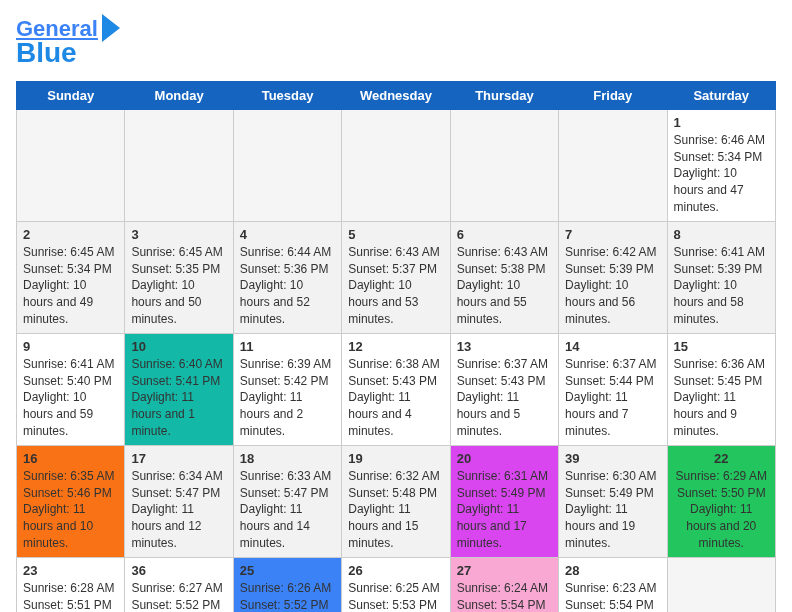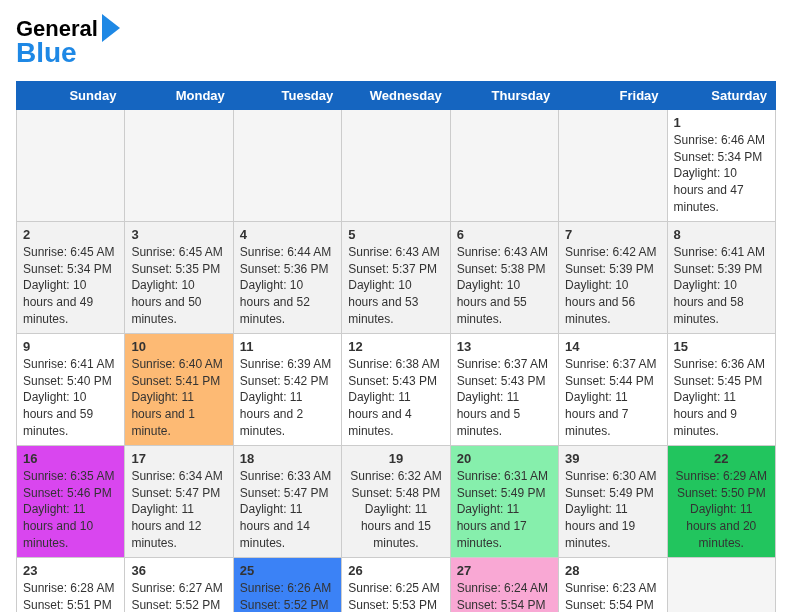--- a/index.html
+++ b/index.html
@@ -45,21 +45,21 @@
       width: 100%;
       border-collapse: collapse;
       border: 1px solid #ccc;
     }
     .calendar th {
       background: #1565c0;
       color: #fff;
       font-size: 13px;
       font-weight: bold;
       padding: 6px 8px;
-      text-align: right;
+      text-align: center;
       border: 1px solid #1565c0;
     }
     .calendar td {
       vertical-align: top;
       border: 1px solid #ccc;
       padding: 5px 6px;
       width: calc(100% / 7);
       height: 80px;
       font-size: 11px;
       color: #333;
@@ -84,21 +84,21 @@
     }
   </style>
 </head>
 <body>
 
 <div class="header-area">
   <div class="logo">
     <div>
       <div style="display:flex;align-items:center;">
         <div style="font-size:22px;font-weight:bold;color:#333;line-height:1.1;">
-          <span style="color:#000000;">General</span>
+          <span style="color:#3b82f6;text-decoration:underline;">General</span>
         </div>
         <div class="logo-arrow"></div>
       </div>
       <div style="font-size:28px;font-weight:bold;color:#1e88e5;line-height:1.1;margin-top:-4px;">Blue</div>
     </div>
   </div>
   <div class="title-area">
     <div class="month-year"></div>
     <div class="location"></div>
   </div>
@@ -157,21 +157,21 @@
         <td style="background: rgb(242, 242, 242);">
           <span class="day-number">8</span>
           <div class="day-info">Sunrise: 6:41 AM<br>Sunset: 5:39 PM<br>Daylight: 10 hours and 58 minutes.</div>
         </td>
       </tr>
       <tr>
         <td style="background: rgb(255, 255, 255);">
           <span class="day-number">9</span>
           <div class="day-info">Sunrise: 6:41 AM<br>Sunset: 5:40 PM<br>Daylight: 10 hours and 59 minutes.</div>
         </td>
-        <td style="background: #fdba74;">
+        <td style="background: #14b8a6;">
           <span class="day-number">10</span>
           <div class="day-info">Sunrise: 6:40 AM<br>Sunset: 5:41 PM<br>Daylight: 11 hours and 1 minute.</div>
         </td>
         <td style="background: rgb(255, 255, 255);">
           <span class="day-number">11</span>
           <div class="day-info">Sunrise: 6:39 AM<br>Sunset: 5:42 PM<br>Daylight: 11 hours and 2 minutes.</div>
         </td>
         <td style="background: rgb(255, 255, 255);">
           <span class="day-number">12</span>
           <div class="day-info">Sunrise: 6:38 AM<br>Sunset: 5:43 PM<br>Daylight: 11 hours and 4 minutes.</div>
@@ -183,37 +183,37 @@
         <td style="background: rgb(255, 255, 255);">
           <span class="day-number">14</span>
           <div class="day-info">Sunrise: 6:37 AM<br>Sunset: 5:44 PM<br>Daylight: 11 hours and 7 minutes.</div>
         </td>
         <td style="background: rgb(255, 255, 255); margin-top: 40px;">
           <span class="day-number">15</span>
           <div class="day-info">Sunrise: 6:36 AM<br>Sunset: 5:45 PM<br>Daylight: 11 hours and 9 minutes.</div>
         </td>
       </tr>
       <tr>
-        <td style="background: #d946ef;">
+        <td style="background: #f97316;">
           <span class="day-number">16</span>
           <div class="day-info">Sunrise: 6:35 AM<br>Sunset: 5:46 PM<br>Daylight: 11 hours and 10 minutes.</div>
         </td>
         <td style="background: rgb(242, 242, 242);">
           <span class="day-number">17</span>
           <div class="day-info">Sunrise: 6:34 AM<br>Sunset: 5:47 PM<br>Daylight: 11 hours and 12 minutes.</div>
         </td>
         <td style="background: rgb(242, 242, 242);">
           <span class="day-number">18</span>
           <div class="day-info">Sunrise: 6:33 AM<br>Sunset: 5:47 PM<br>Daylight: 11 hours and 14 minutes.</div>
         </td>
-        <td style="background: rgb(242, 242, 242); text-align: center;">
+        <td style="background: rgb(242, 242, 242);">
           <span class="day-number">19</span>
           <div class="day-info">Sunrise: 6:32 AM<br>Sunset: 5:48 PM<br>Daylight: 11 hours and 15 minutes.</div>
         </td>
-        <td style="background: #86efac;">
+        <td style="background: #d946ef;">
           <span class="day-number">20</span>
           <div class="day-info">Sunrise: 6:31 AM<br>Sunset: 5:49 PM<br>Daylight: 11 hours and 17 minutes.</div>
         </td>
         <td style="background: rgb(242, 242, 242);">
           <span class="day-number">39</span>
           <div class="day-info">Sunrise: 6:30 AM<br>Sunset: 5:49 PM<br>Daylight: 11 hours and 19 minutes.</div>
         </td>
         <td style="background: #22c55e; text-align: center;">
           <span class="day-number">22</span>
           <div class="day-info">Sunrise: 6:29 AM<br>Sunset: 5:50 PM<br>Daylight: 11 hours and 20 minutes.</div>

